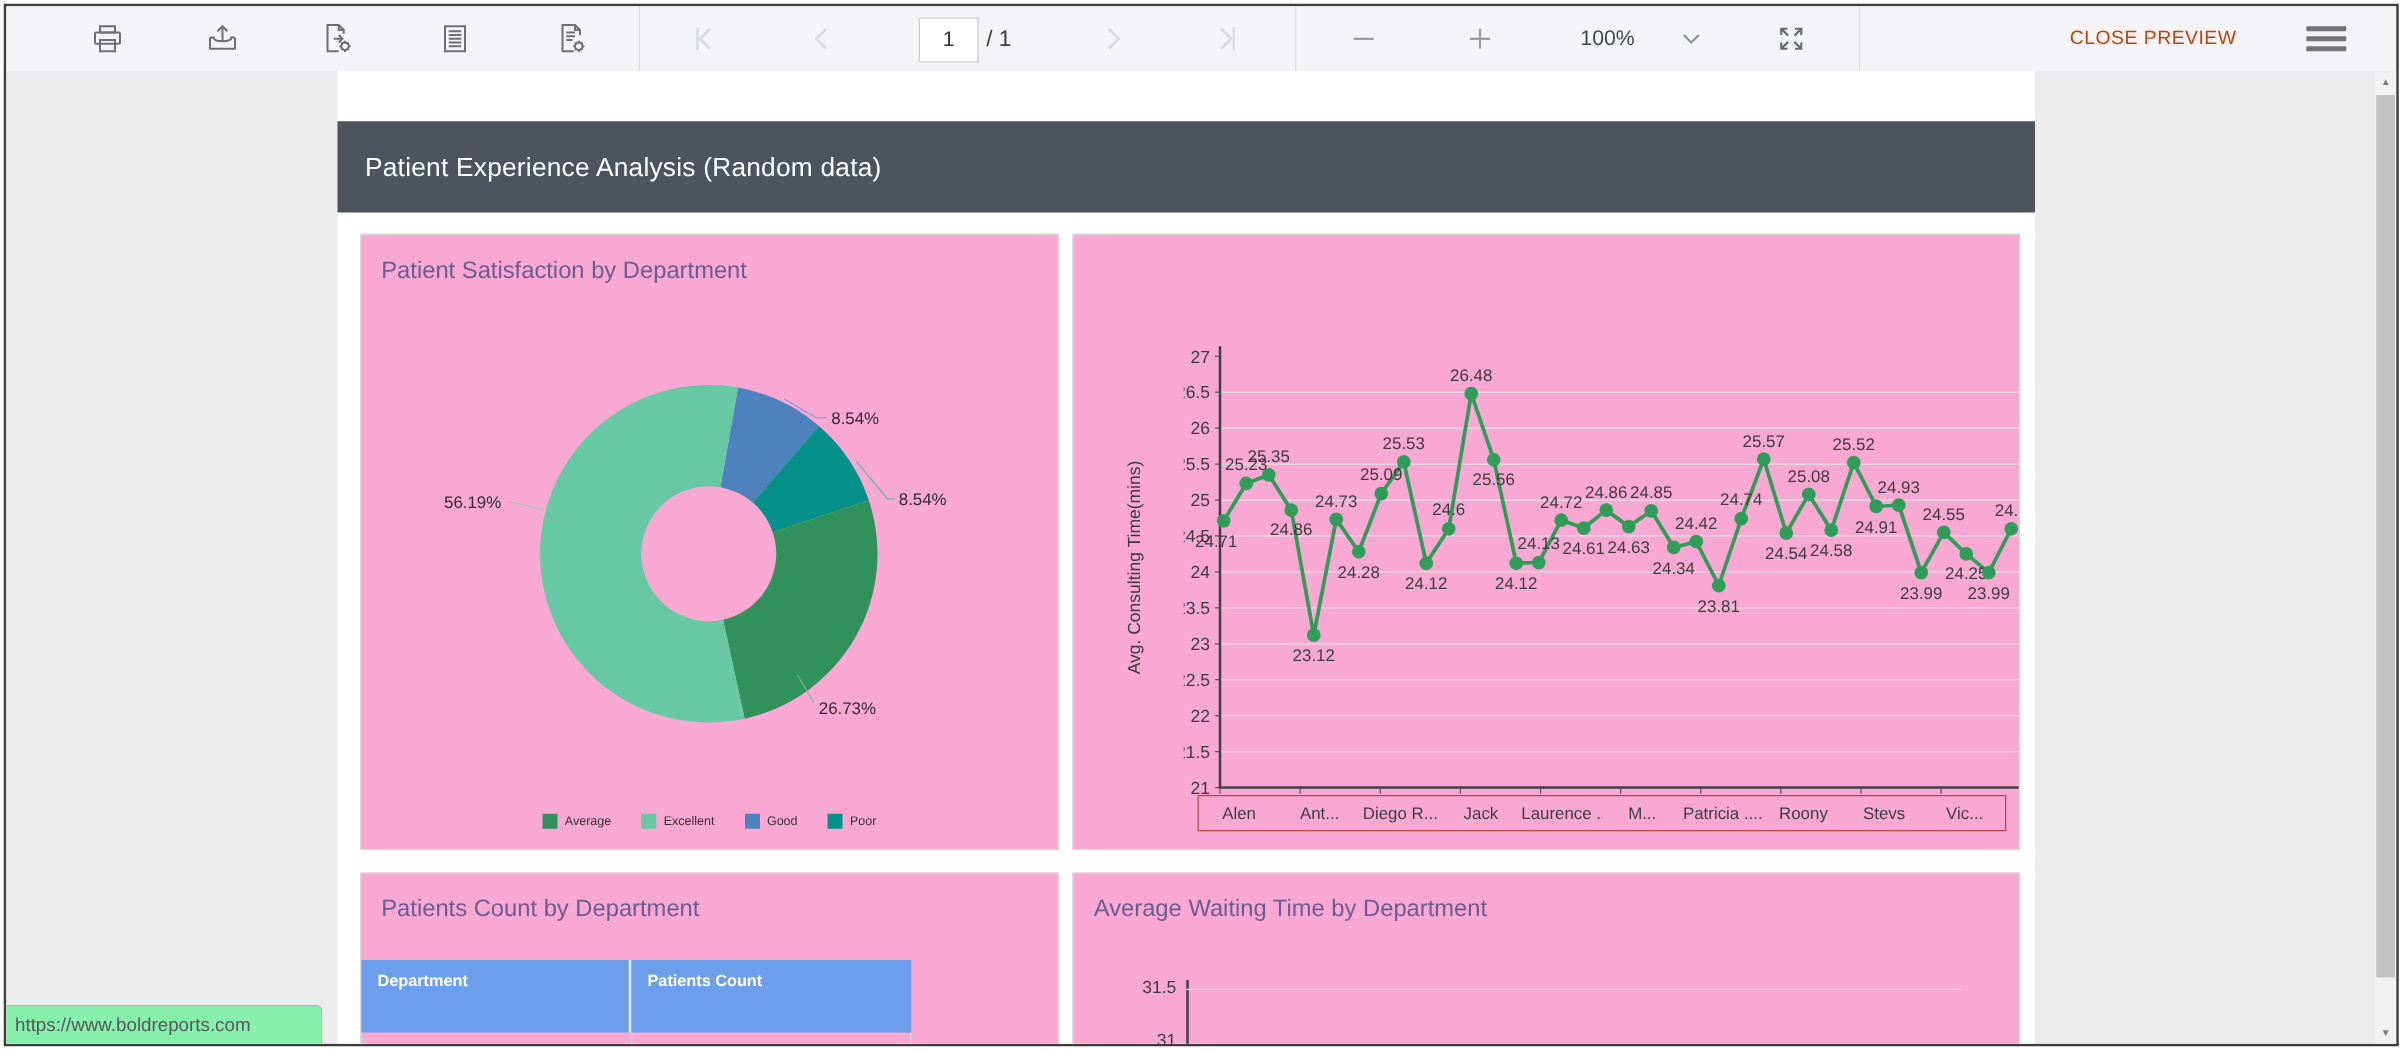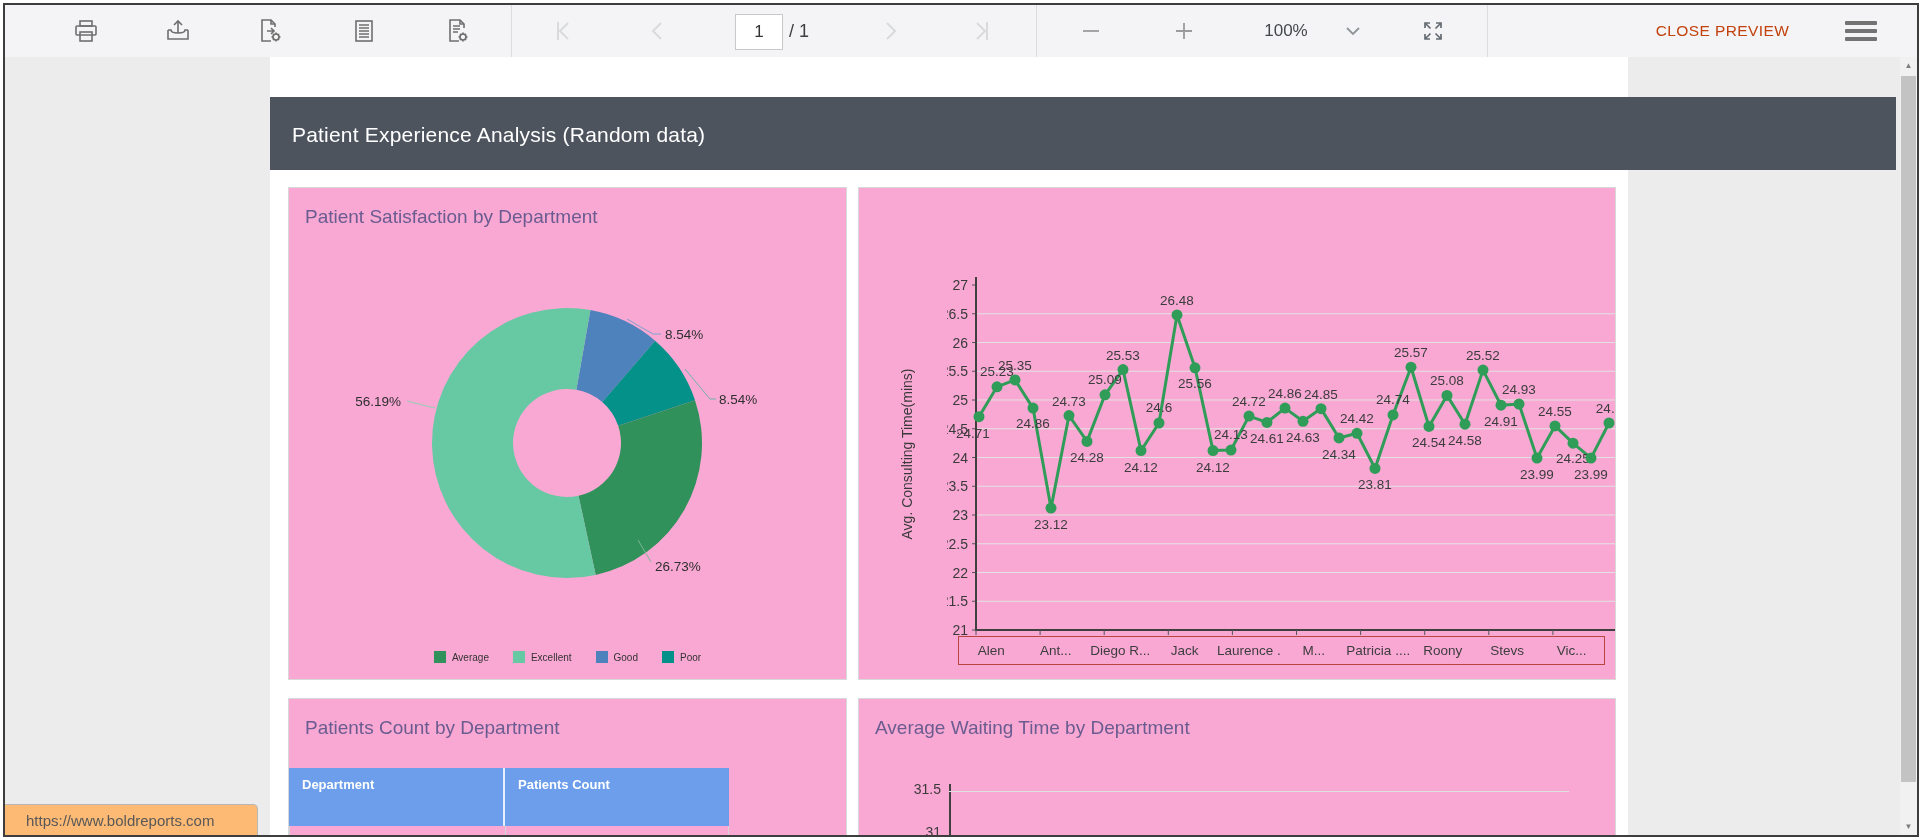--- a/index.html
+++ b/index.html
@@ -13,21 +13,21 @@
   .tb-icon-dis{stroke:#d8dadc;fill:none;stroke-width:2;}
   .pg-input{position:absolute;left:730px;top:9px;width:42px;height:32px;border:1px solid #c9c9c9;background:#fff;text-align:center;font-size:17px;color:#333;font-family:"Liberation Sans",sans-serif;}
   .pg-total{position:absolute;left:784px;top:0;height:52px;line-height:52px;font-size:18px;color:#3f3f3f;}
   .zoom-level{position:absolute;left:1246px;top:0;height:52px;line-height:52px;font-size:17px;color:#43474b;width:70px;text-align:center;}
   .close-preview{position:absolute;left:1630px;top:0;height:52px;line-height:52px;width:175px;text-align:center;color:#c2410c;font-size:15.5px;letter-spacing:.4px;font-weight:500;cursor:pointer;}
   .burger{position:absolute;left:1840px;top:16px;width:32px;height:20px;cursor:pointer;}
   .burger div{height:3.5px;background:#737373;border-radius:1px;margin-bottom:4.5px;}
   
   .viewer{position:absolute;left:0;top:52px;right:0;bottom:0;background:#ececec;}
   .page{position:absolute;left:265px;top:0;width:1358px;bottom:0;background:#fff;}
-  .rpt-header{position:absolute;left:0;top:40px;width:1626px;height:73px;background:#4d545e;}
+  .rpt-header{position:absolute;left:0;top:40px;width:1358px;height:73px;background:#4d545e;}
   .rpt-header .t{position:absolute;left:22px;top:0;height:73px;line-height:76px;color:#fff;font-size:21px;font-weight:400;letter-spacing:.2px;}
   .panel{position:absolute;background:#f9a8d4;border:1px solid #d8d8d8;overflow:hidden;}
   .panel-title{position:absolute;left:16px;top:18px;font-size:19px;color:#6a5c90;}
   
   .legend{position:absolute;left:0;right:0;bottom:16px;display:flex;justify-content:center;gap:24px;font-size:10px;color:#333;}
   .legend .it{display:flex;align-items:center;gap:6px;}
   .legend .sw{width:12px;height:12px;display:inline-block;}
   
   .ylab{position:absolute;left:-92px;top:258px;width:280px;text-align:center;transform:rotate(-90deg);font-size:14px;color:#3a3a3a;}
   .xcats{position:absolute;left:99px;top:448px;width:645px;height:27px;border:1px solid #b9453f;display:flex;align-items:center;font-size:13.5px;color:#3d3d3d;}
@@ -42,21 +42,21 @@
   
   .w-ytick{position:absolute;font-size:14px;color:#3a3a3a;text-align:right;width:40px;}
   .w-axis{position:absolute;left:90px;top:85px;width:2px;bottom:-2px;background:#404040;}
   .w-grid{position:absolute;left:90px;top:92px;height:1px;width:620px;background:#e0e0e0;}
   .w-plabel{position:absolute;left:335px;top:134px;font-size:13px;color:#3c3c3c;}
   
   .vscroll{position:absolute;right:0;top:52px;bottom:0;width:17px;background:#f1f1f1;}
   .vs-btn{position:absolute;left:0;width:17px;height:17px;color:#7e7e7e;font-size:8px;line-height:17px;text-align:center;cursor:pointer;}
   .vs-thumb{position:absolute;left:1px;width:15px;top:19px;height:706px;background:#c3c3c3;cursor:pointer;}
   
-  .status{position:absolute;left:0;bottom:0;width:253px;height:31px;background:#fdba74;border-top:1px solid #b7b7b7;border-right:1px solid #b7b7b7;border-top-right-radius:5px;line-height:31px;padding-left:21px;font-size:15px;color:#585858;box-sizing:border-box;}
+  .status{position:absolute;left:0;bottom:0;width:253px;height:31px;background:#86efac;border-top:1px solid #b7b7b7;border-right:1px solid #b7b7b7;border-top-right-radius:5px;line-height:31px;padding-left:7px;font-size:15px;color:#585858;box-sizing:border-box;}
   svg text{font-family:"Liberation Sans",sans-serif;}
 </style>
 </head>
 <body>
 
 <div class="frame">
 
   <div class="toolbar">
     <div class="tb-item" style="left:63px;width:36px;">
       <svg width="28" height="28" viewBox="0 0 28 28">

